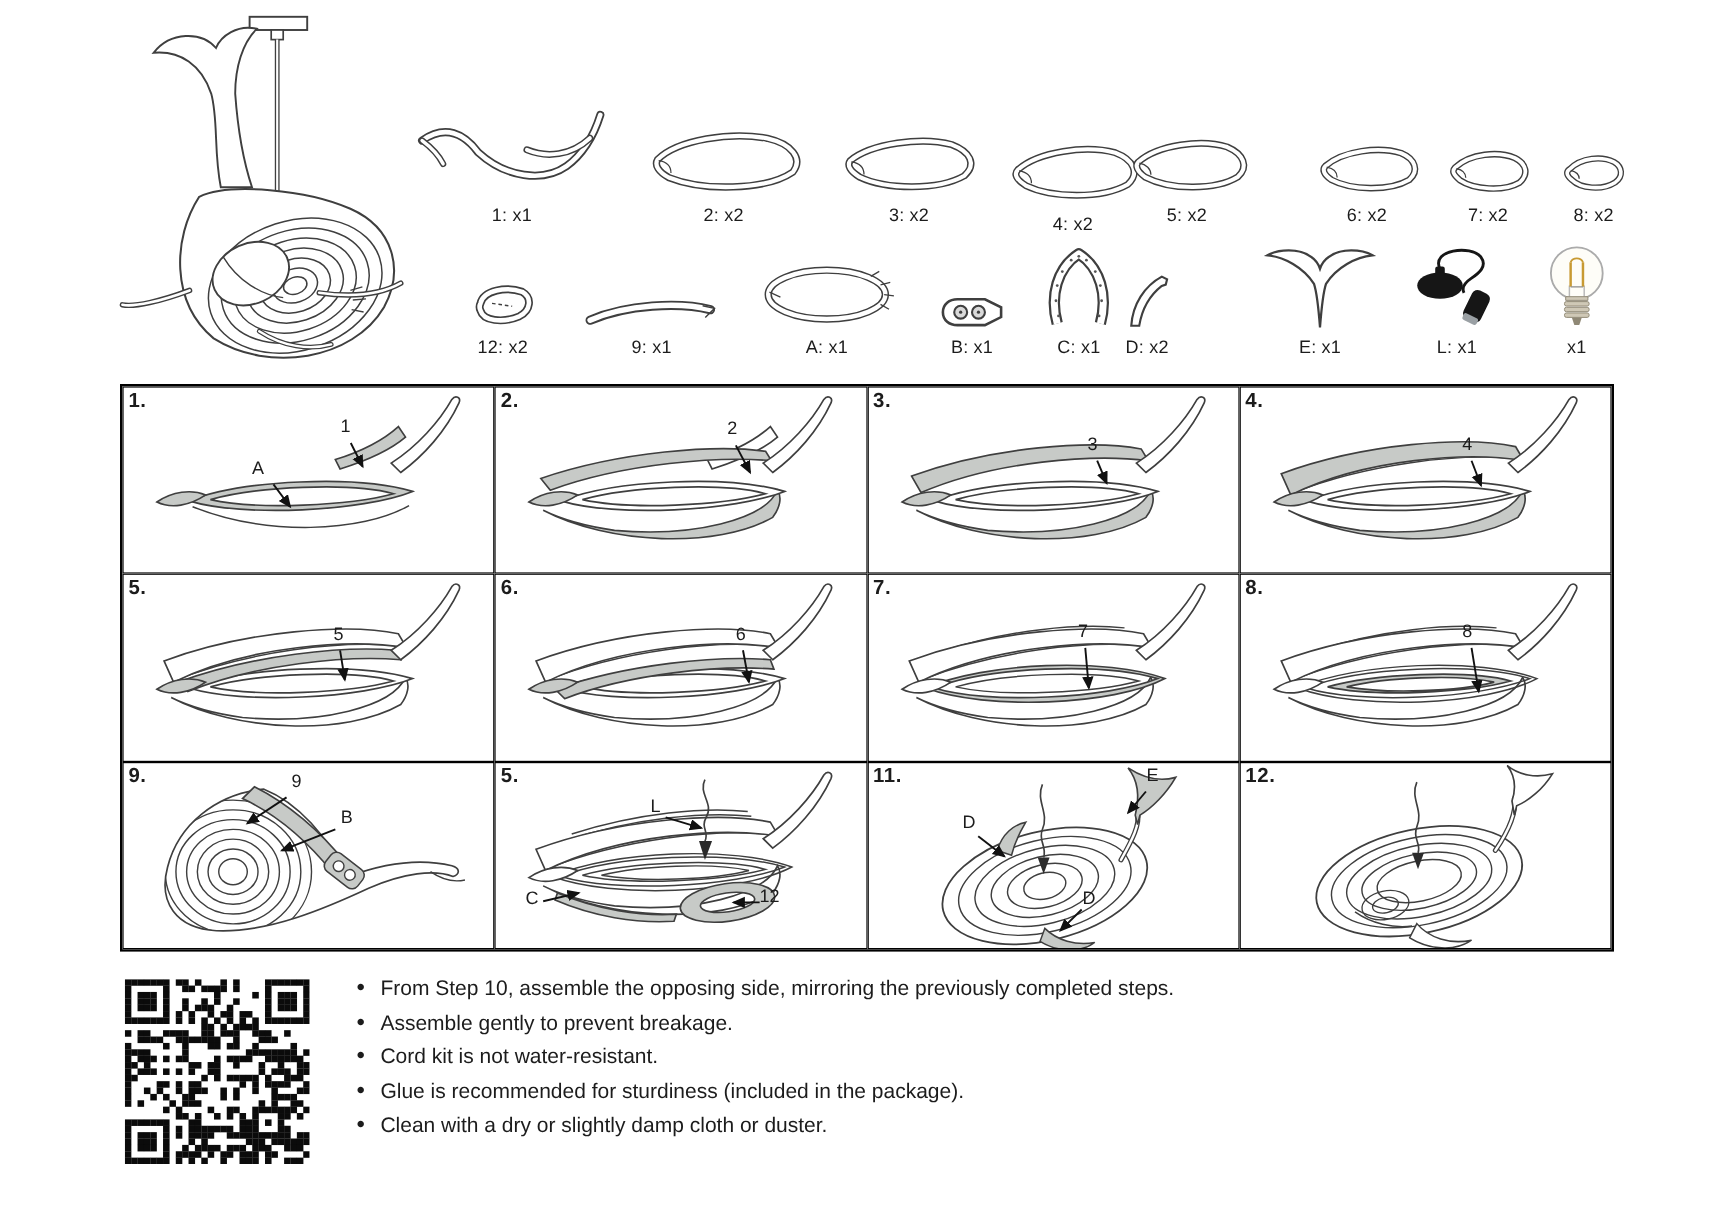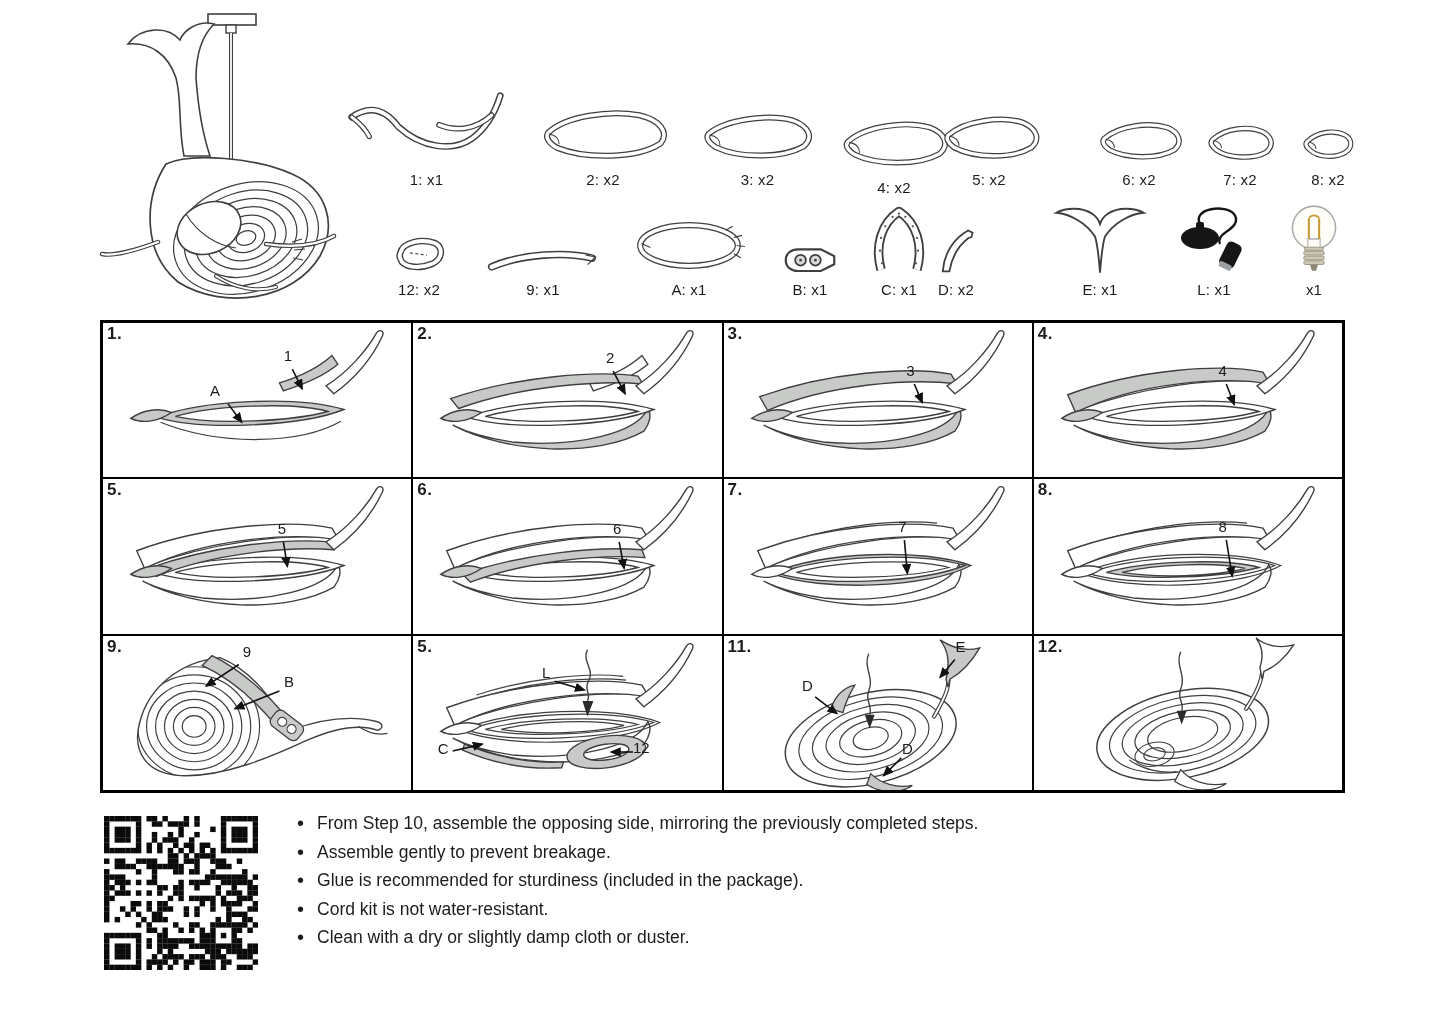--- a/index.html
+++ b/index.html
@@ -942,22 +942,22 @@
       <rect x="145.8" y="151.2" width="5.550000000000001" height="5.550000000000001" fill="#0b0b0b"></rect>
     </svg>
   <ul class="notes" id="notes">
       <li>
         <span>From Step 10, assemble the opposing side, mirroring the previously completed steps.</span>
       </li>
       <li>
         <span>Assemble gently to prevent breakage.</span>
       </li>
       <li>
-        <span>Glue is recommended for sturdiness (included in the package).</span>
+        <span>Cord kit is not water-resistant.</span>
       </li>
       <li>
-        <span>Cord kit is not water-resistant.</span>
+        <span>Glue is recommended for sturdiness (included in the package).</span>
       </li>
       <li>
         <span>Clean with a dry or slightly damp cloth or duster.</span>
       </li>
     </ul>
 </div>
 
 </body></html>

